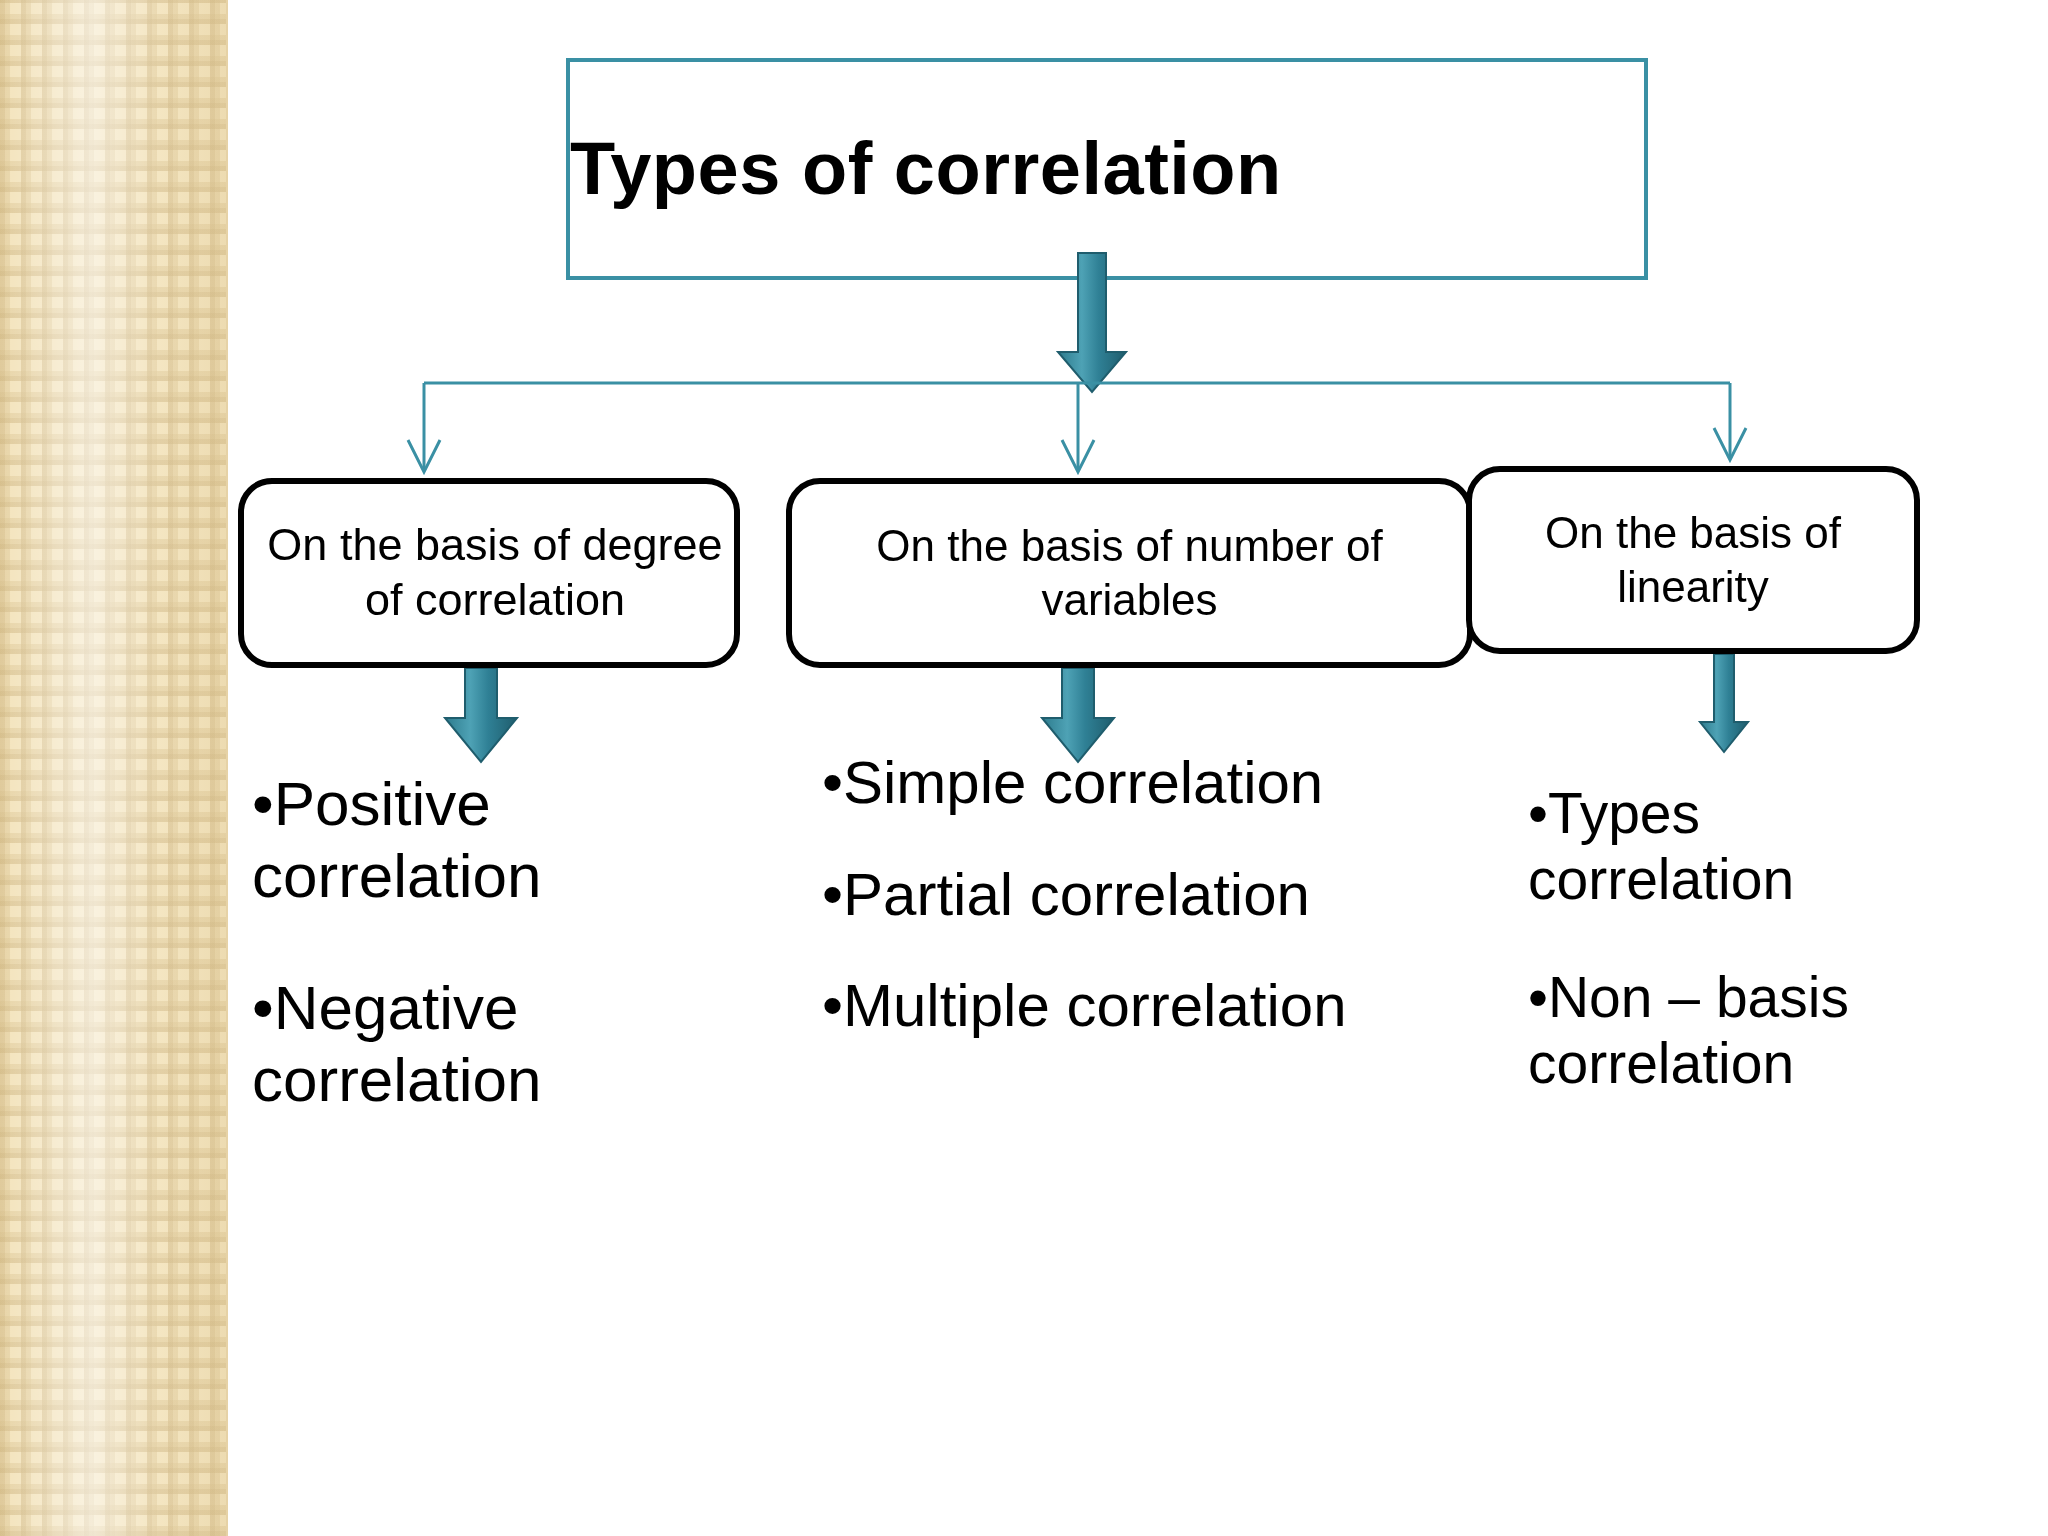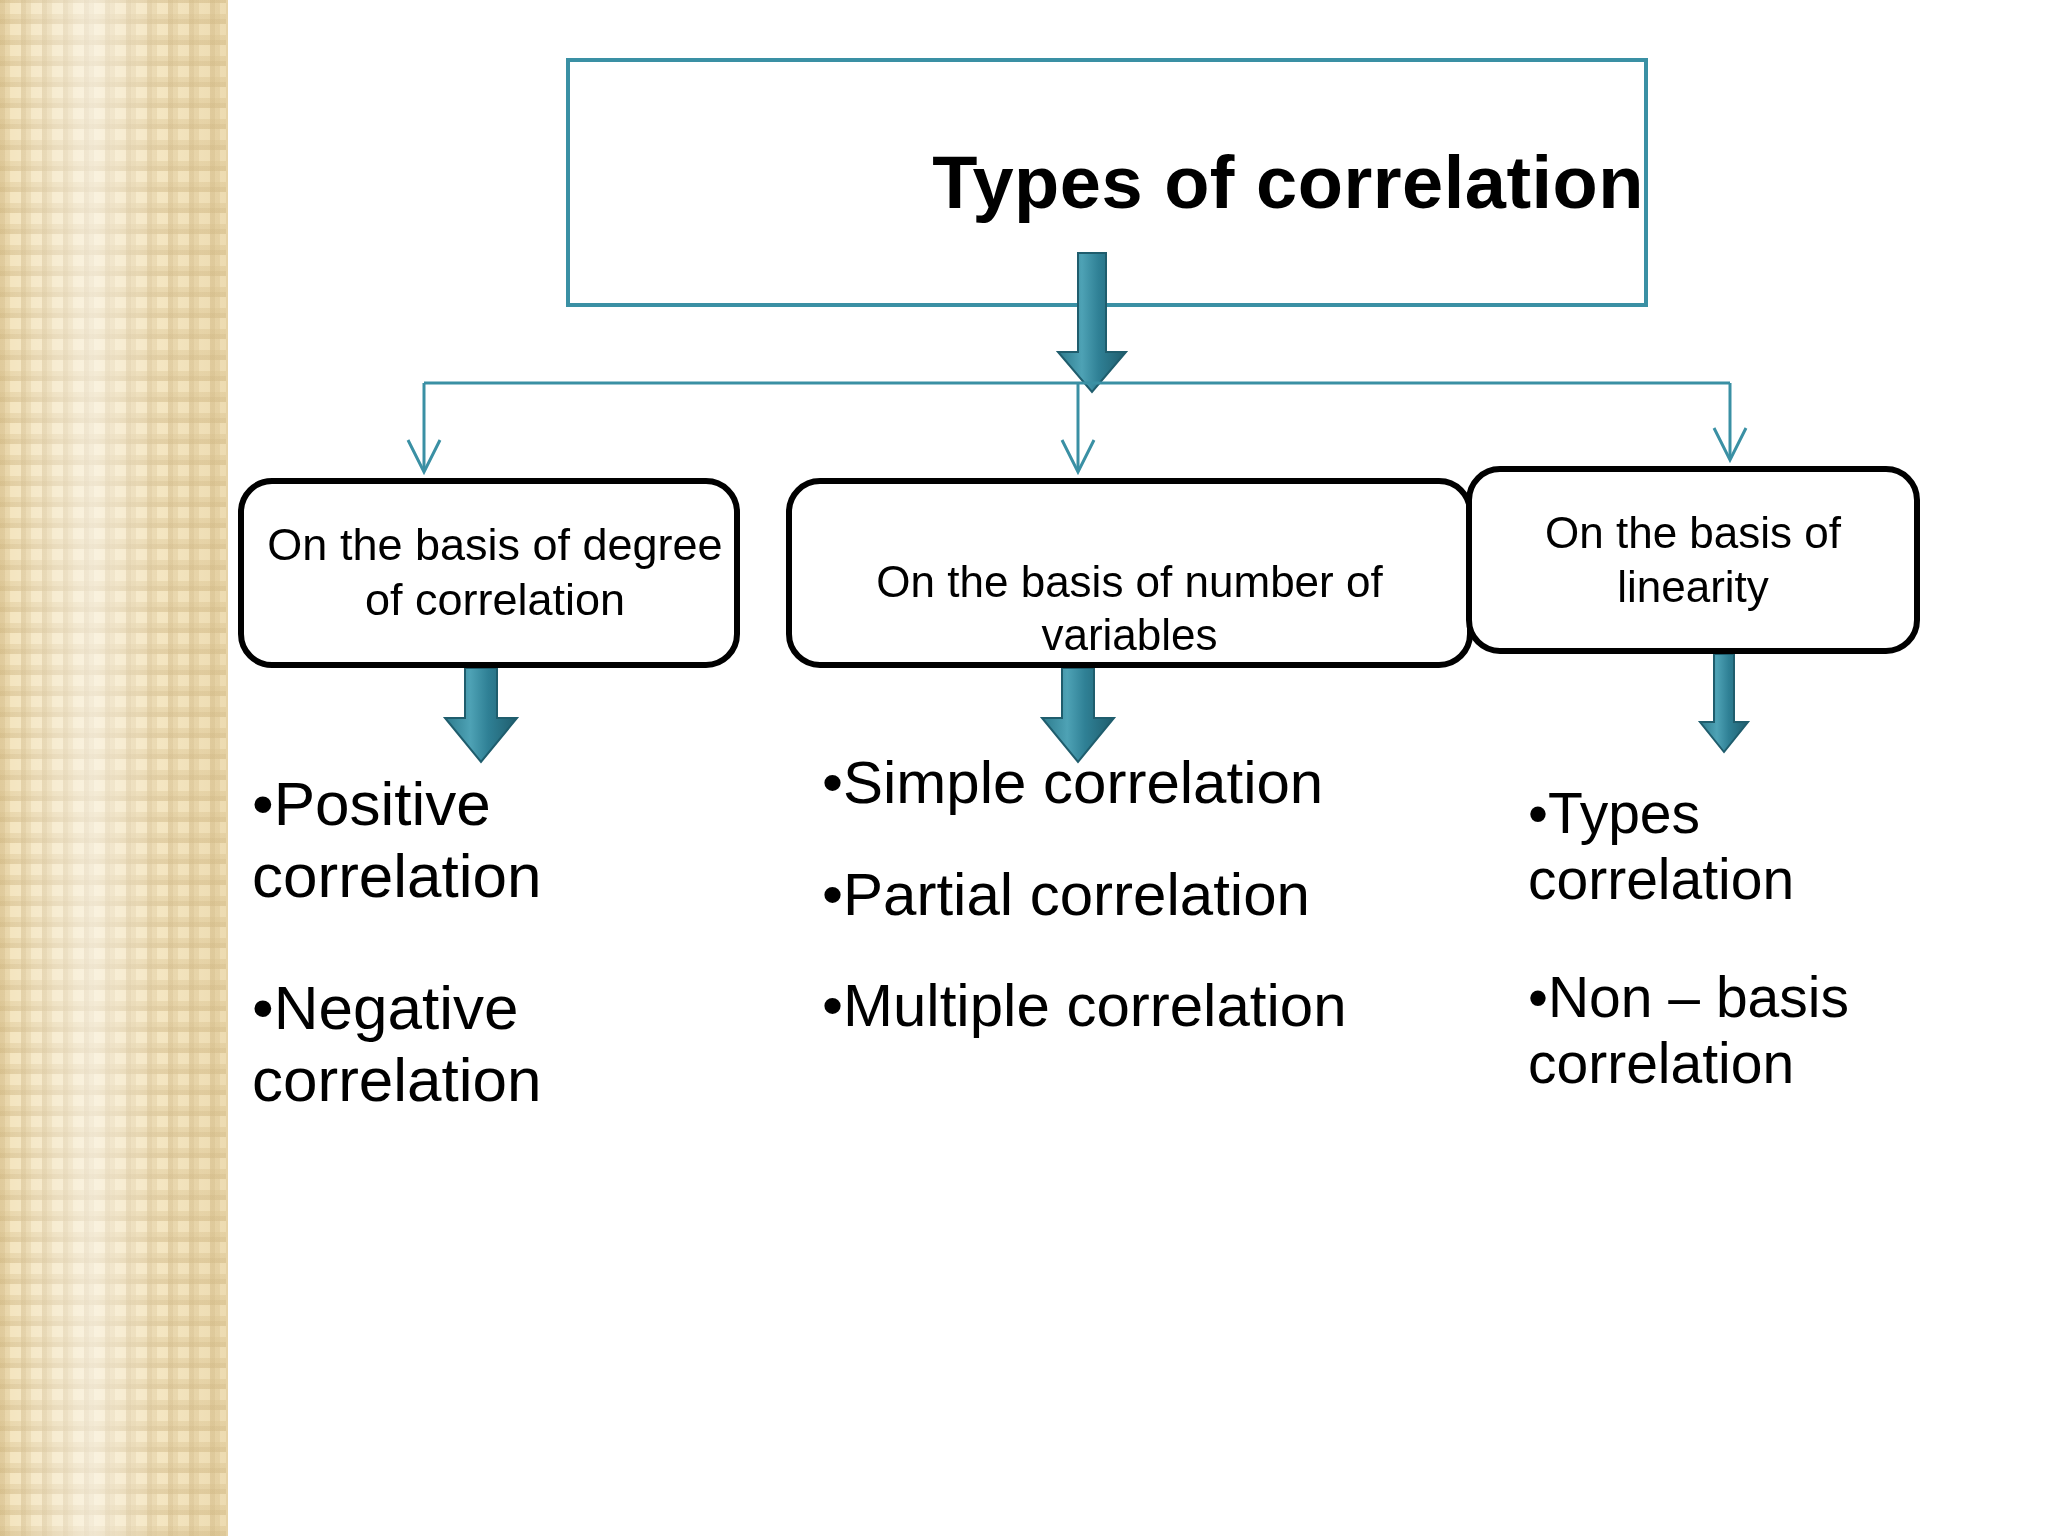--- a/index.html
+++ b/index.html
@@ -43,27 +43,27 @@
     height: 1536px;
     background: #e6d2a6;
   }
 
   
   #title-box {
     position: absolute;
     left: 566px;
     top: 58px;
     width: 1082px;
-    height: 249px;
+    height: 222px;
     box-sizing: border-box;
     border: 4px solid #3a90a4;
     background: #ffffff;
     display: flex;
     align-items: center;
-    justify-content: flex-end;
+    justify-content: flex-start;
   }
   #title-text {
     font-size: 74px;
     font-weight: bold;
     color: #000000;
     letter-spacing: 0.5px;
     line-height: 1.1;
     white-space: nowrap;
   }
 
@@ -85,21 +85,21 @@
     border-radius: 34px;
     background: #ffffff;
     display: flex;
     align-items: center;
     justify-content: center;
     text-align: center;
     color: #000000;
     line-height: 1.22;
   }
   #cat-box-0 { left: 238px; top: 478px; width: 502px; height: 190px; font-size: 45px; padding-left: 12px; }
-  #cat-box-1 { left: 786px; top: 478px; width: 687px; height: 190px; font-size: 44px; align-items: flex-end; }
+  #cat-box-1 { left: 786px; top: 478px; width: 687px; height: 190px; font-size: 44px; }
   #cat-box-2 { left: 1466px; top: 466px; width: 454px; height: 188px; font-size: 44px; }
 
   
   .bullets {
     position: absolute;
     color: #000000;
     line-height: 1.16;
   }
   #bullets-0 { left: 252px; top: 768px; width: 440px; font-size: 62px; }
   #bullets-1 { left: 822px; top: 748px; width: 540px; font-size: 60px; }

